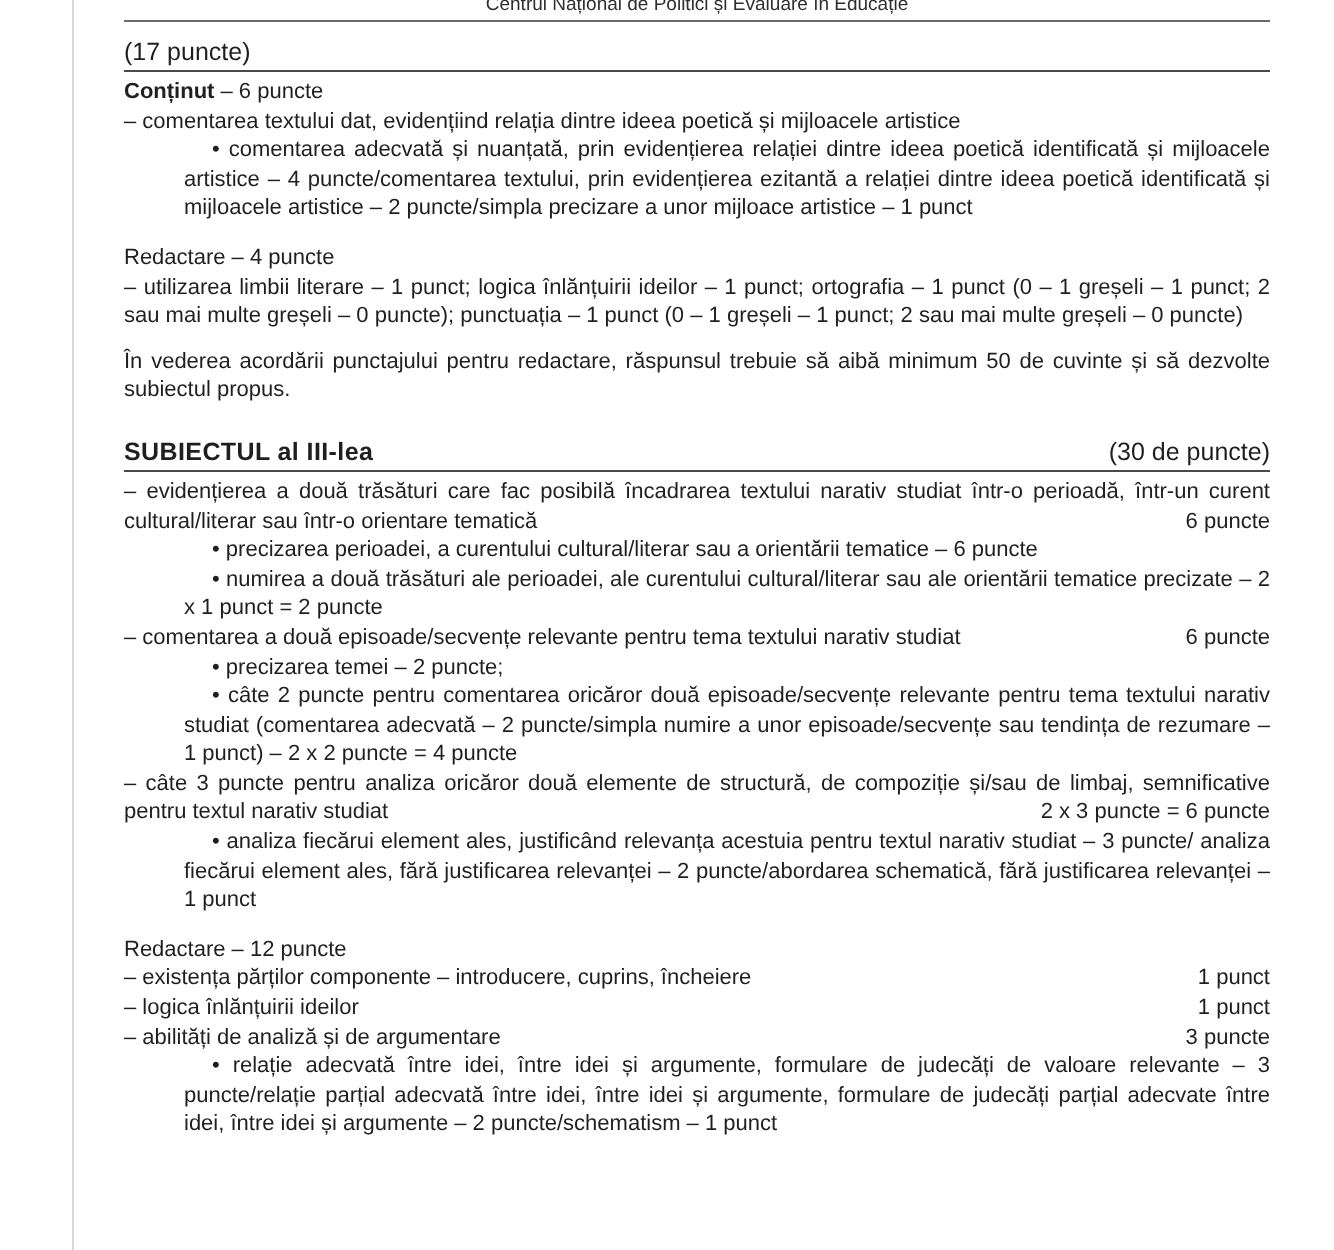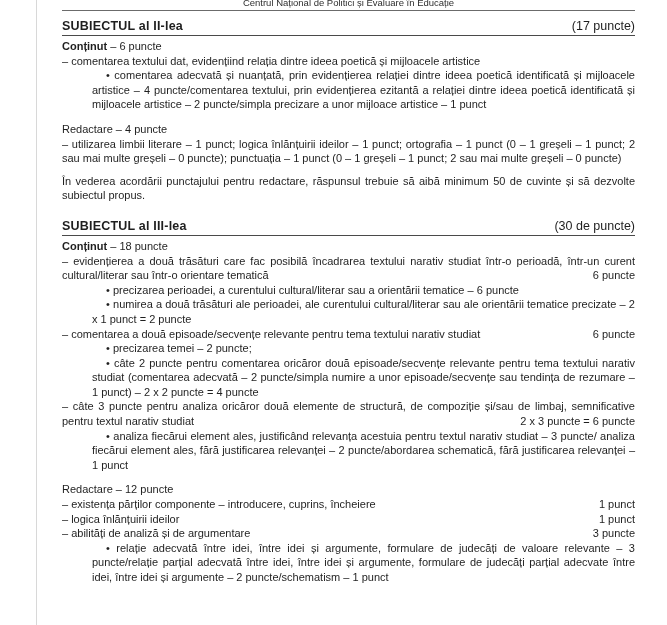--- a/index.html
+++ b/index.html
@@ -78,37 +78,35 @@
 </head>
 <body>
 
 <div class="page">
   <div class="left-edge"></div>
   <div class="content">
     <div class="org">Centrul Național de Politici și Evaluare în Educație</div>
     <div class="top-rule"></div>
     <div>
         <div class="sec">
-          <span class="t">SUBIECTUL al II-lea</span>
           <span class="sp">(17 puncte)</span>
         </div>
         <div class="p"><span class="b">Conținut</span><span> – 6 puncte</span></div>
         <div class="p"><span>– comentarea textului dat, evidențiind relația dintre ideea poetică și mijloacele artistice</span></div>
         <div class="p just bullet"><span>•&nbsp;</span><span>comentarea adecvată și nuanțată, prin evidențierea relației dintre ideea poetică identificată și mijloacele artistice – 4 puncte/comentarea textului, prin evidențierea ezitantă a relației dintre ideea poetică identificată și mijloacele artistice – 2 puncte/simpla precizare a unor mijloace artistice – 1 punct</span></div>
         <div class="gap"></div>
         <div class="p"><span>Redactare – 4 puncte</span></div>
         <div class="p just"><span>– utilizarea limbii literare – 1 punct; logica înlănțuirii ideilor – 1 punct; ortografia – 1 punct (0 – 1 greșeli – 1 punct; 2 sau mai multe greșeli – 0 puncte); punctuația – 1 punct (0 – 1 greșeli – 1 punct; 2 sau mai multe greșeli – 0 puncte)</span></div>
         <div class="gap sm"></div>
         <div class="p just bold"><span>În vederea acordării punctajului pentru redactare, răspunsul trebuie să aibă minimum 50 de cuvinte și să dezvolte subiectul propus.</span></div>
         <div class="gap sm"></div>
         <div class="sec">
           <span class="t">SUBIECTUL al III-lea</span>
           <span class="sp">(30 de puncte)</span>
         </div>
-        <div class="p"><span class="b">Conținut</span><span> – 18 puncte</span></div>
         <div class="p just"><span>– evidențierea a două trăsături care fac posibilă încadrarea textului narativ studiat într-o perioadă, într-un curent cultural/literar sau într-o orientare tematică</span><span class="pts">6 puncte</span></div>
         <div class="p bullet"><span>•&nbsp;</span><span>precizarea perioadei, a curentului cultural/literar sau a orientării tematice – 6 puncte</span></div>
         <div class="p just bullet"><span>•&nbsp;</span><span>numirea a două trăsături ale perioadei, ale curentului cultural/literar sau ale orientării tematice precizate – 2 x 1 punct = 2 puncte</span></div>
         <div class="p"><span>– comentarea a două episoade/secvențe relevante pentru tema textului narativ studiat</span><span class="pts">6 puncte</span></div>
         <div class="p bullet"><span>•&nbsp;</span><span>precizarea temei – 2 puncte;</span></div>
         <div class="p just bullet"><span>•&nbsp;</span><span>câte 2 puncte pentru comentarea oricăror două episoade/secvențe relevante pentru tema textului narativ studiat (comentarea adecvată – 2 puncte/simpla numire a unor episoade/secvențe sau tendința de rezumare – 1 punct) – 2 x 2 puncte = 4 puncte</span></div>
         <div class="p just"><span>– câte 3 puncte pentru analiza oricăror două elemente de structură, de compoziție și/sau de limbaj, semnificative pentru textul narativ studiat</span><span class="pts">2 x 3 puncte = 6 puncte</span></div>
         <div class="p just bullet"><span>•&nbsp;</span><span>analiza fiecărui element ales, justificând relevanța acestuia pentru textul narativ studiat – 3 puncte/ analiza fiecărui element ales, fără justificarea relevanței – 2 puncte/abordarea schematică, fără justificarea relevanței – 1 punct</span></div>
         <div class="gap"></div>
         <div class="p"><span>Redactare – 12 puncte</span></div>

